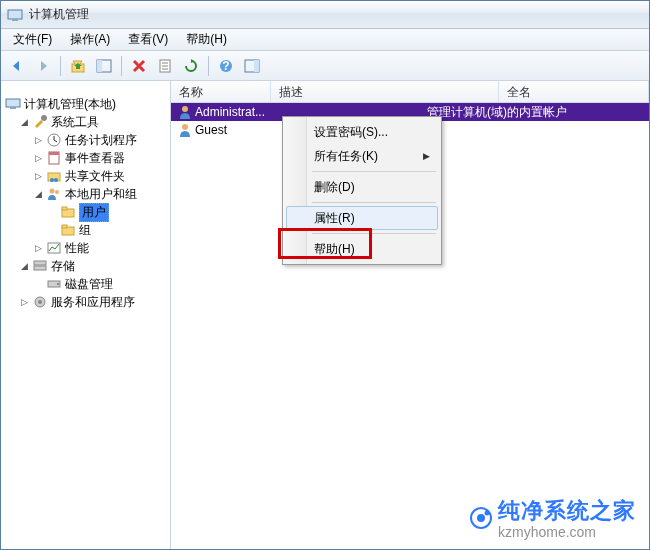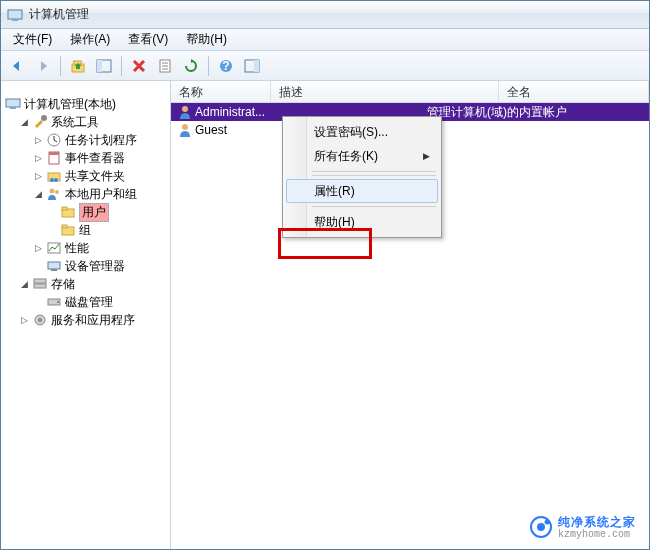--- a/index.html
+++ b/index.html
@@ -12,42 +12,42 @@
   .menubar .menuitem { padding: 2px 8px; cursor: default; }
   .toolbar { height: 30px; background: linear-gradient(#f7fafd,#e9eff6); border-bottom: 1px solid #c8d4e2; display: flex; align-items: center; padding: 0 4px; gap: 2px; }
   .tbtn { width: 24px; height: 24px; display: flex; align-items: center; justify-content: center; border: 1px solid transparent; border-radius: 2px; }
   .tsep { width: 1px; height: 20px; background: #b6c5d6; margin: 0 3px; }
   .body { flex: 1; display: flex; background: #fff; }
   .tree { width: 170px; border-right: 1px solid #c8d4e2; background: #fff; padding: 14px 2px; overflow: auto; }
   .node { display: flex; align-items: center; height: 18px; padding-left: 2px; white-space: nowrap; }
   .node .exp { width: 11px; height: 11px; margin-right: 2px; display: inline-flex; align-items: center; justify-content: center; color: #555; font-size: 9px; }
   .node .ico { width: 16px; height: 16px; margin-right: 3px; display: inline-flex; align-items: center; justify-content: center; }
   .node .lbl { }
-  .node.sel .lbl { background: #fca5a5; border: 1px dotted #6aa6d6; padding: 0 2px; }
+  .node.sel .lbl { background: #3b82f6; border: 1px dotted #6aa6d6; padding: 0 2px; }
   .ind1 { padding-left: 16px; } .ind2 { padding-left: 30px; } .ind3 { padding-left: 44px; }
   .list { flex: 1; display: flex; flex-direction: column; }
   .lhdr { height: 22px; display: flex; background: linear-gradient(#fdfdfe,#eef2f7); border-bottom: 1px solid #d0d9e4; }
   .lhdr .col { padding: 3px 8px; border-right: 1px solid #d8e0ea; color: #333; }
   .col-name { width: 100px; } .col-full { width: 150px; } .col-desc { flex: 1; }
   .lbody { flex: 1; background: #fff; position: relative; }
   .row { height: 18px; display: flex; align-items: center; }
   .row .c { padding: 0 6px; overflow: hidden; white-space: nowrap; }
   .row.sel { background: #4c1d95; color: #fff; }
   .row .uico { width: 16px; height: 16px; margin-right: 2px; display: inline-flex; align-items: center; justify-content: center; }
   .ctxmenu { position: absolute; left: 282px; top: 116px; width: 160px; background: #f2f2f2; border: 1px solid #9a9a9a; box-shadow: 2px 2px 4px rgba(0,0,0,.25); padding: 3px; z-index: 50; }
   .ctxmenu .mi { height: 24px; display: flex; align-items: center; padding: 0 20px 0 28px; position: relative; }
   .ctxmenu .mi.hl { background: #e8f1fb; border: 1px solid #a8c8e4; border-radius: 2px; padding: 0 19px 0 27px; }
   .ctxmenu .mi .arrow { position: absolute; right: 8px; font-size: 9px; color: #333; }
   .ctxmenu .msep { height: 1px; background: #d0d0d0; margin: 3px 2px 3px 26px; }
   .ctxmenu .gutter { position: absolute; left: 0; top: 0; bottom: 0; width: 24px; background: linear-gradient(90deg,#f7f7f7,#ececec); border-right: 1px solid #dcdcdc; }
   .redbox { position: absolute; left: 278px; top: 228px; width: 94px; height: 31px; border: 3px solid #d40000; z-index: 60; pointer-events: none; }
   .watermark { position: absolute; right: 14px; bottom: 10px; display: flex; align-items: center; gap: 6px; opacity: .92; z-index: 70; }
   .watermark .logo { width: 22px; height: 22px; }
-  .watermark .t1 { font-size: 12px; font-weight: 700; color: #1e6eff; letter-spacing: 1px; }
-  .watermark .t2 { font-size: 10px; color: #888; margin-top: -2px; font-family: Liberation Mono, monospace; }
+  .watermark .t1 { font-size: 22px; font-weight: 700; color: #1e6eff; letter-spacing: 1px; }
+  .watermark .t2 { font-size: 14px; color: #888; margin-top: -2px; }
   svg { display: block; }
 </style>
 </head>
 <body>
 
 <div class="window">
   <div class="titlebar">
     <span class="icon">
       <svg width="16" height="16">
           <rect x="1" y="3" width="14" height="9" fill="#cfe3f6" stroke="#5a7ea0"></rect>
@@ -209,30 +209,20 @@
       </div>
       <div class="node ind2">
         <span class="exp">▷</span>
         <span class="ico">
             <svg width="16" height="16">
               <rect x="2" y="3" width="12" height="10" fill="#fff" stroke="#888"></rect>
               <path d="M3 11 L6 7 L9 9 L13 4" stroke="#2a8a2a" fill="none"></path>
             </svg>
           </span>
         <span class="lbl">性能</span>
-      </div>
-      <div class="node ind2">
-        <span class="exp"></span>
-        <span class="ico">
-            <svg width="16" height="16">
-              <rect x="2" y="4" width="12" height="7" fill="#cfe3f6" stroke="#5a7ea0"></rect>
-              <rect x="5" y="11" width="6" height="2" fill="#888"></rect>
-            </svg>
-          </span>
-        <span class="lbl">设备管理器</span>
       </div>
       <div class="node ind1">
         <span class="exp">◢</span>
         <span class="ico">
             <svg width="16" height="16">
               <rect x="2" y="3" width="12" height="4" fill="#d0d0d0" stroke="#888"></rect>
               <rect x="2" y="8" width="12" height="4" fill="#d0d0d0" stroke="#888"></rect>
             </svg>
           </span>
         <span class="lbl">存储</span>
@@ -299,20 +289,23 @@
 <div class="ctxmenu">
   <div class="gutter"></div>
   <div class="mi">
       <span>设置密码(S)...</span>
     </div>
   <div class="mi">
       <span>所有任务(K)</span>
       <span class="arrow">▶</span>
     </div>
   <div class="msep"></div>
+  <div class="mi">
+      <span>删除(D)</span>
+    </div>
   <div class="msep"></div>
   <div class="mi hl">
       <span>属性(R)</span>
     </div>
   <div class="msep"></div>
   <div class="mi">
       <span>帮助(H)</span>
     </div>
 </div>
 

